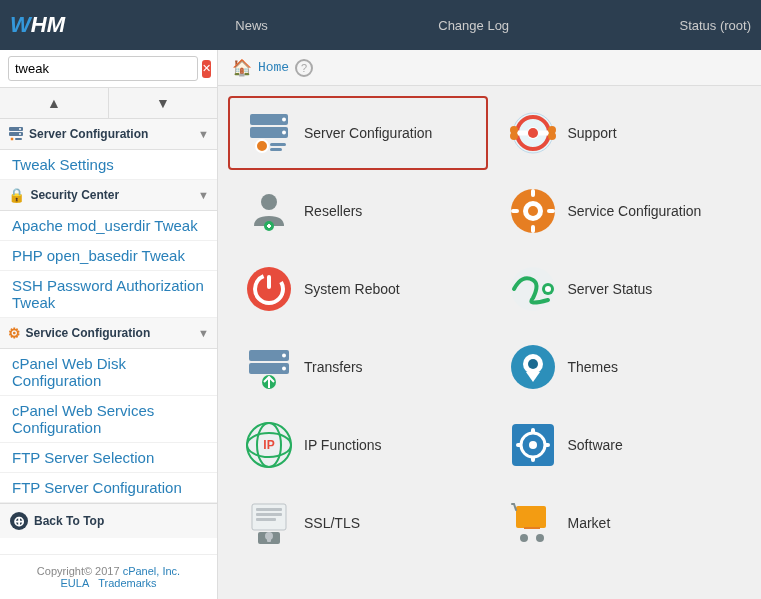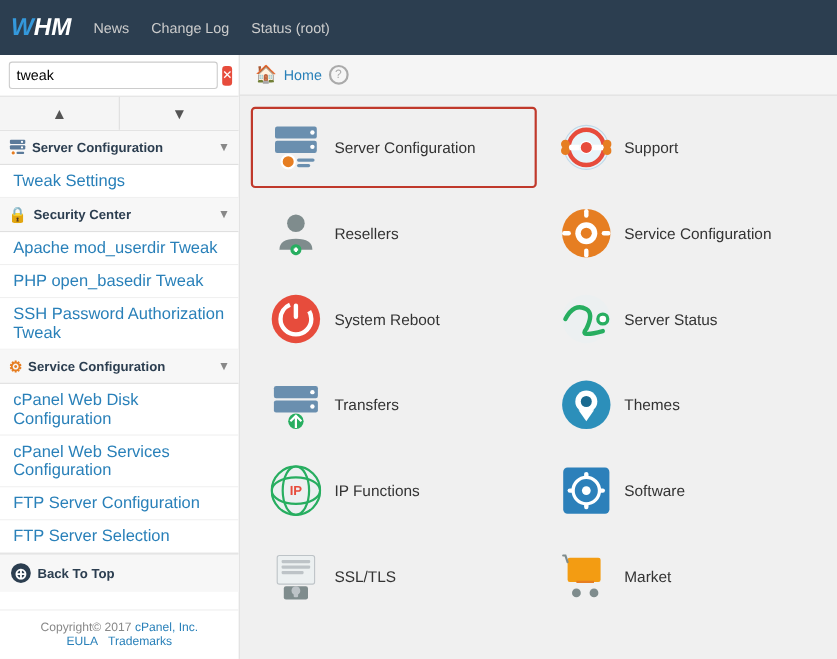--- a/index.html
+++ b/index.html
@@ -6,20 +6,21 @@
     body { font-family: Arial, sans-serif; font-size: 13px; background: #f0f0f0; width: 761px; height: 599px; overflow: hidden; }
 
     
     #topnav {
       background: #2c3e50;
       height: 50px;
       display: flex;
       align-items: center;
       padding: 0 10px;
       gap: 20px;
+      justify-content: space-between;
     }
     #topnav .logo {
       color: white;
       font-size: 22px;
       font-weight: bold;
       font-style: italic;
     }
     #topnav .logo span { color: #e67e22; }
     #topnav a {
       color: #ccc;
@@ -167,21 +168,21 @@
     .breadcrumb-bar {
       background: #f5f5f5;
       border-bottom: 1px solid #ddd;
       padding: 8px 14px;
       display: flex;
       align-items: center;
       gap: 6px;
       font-size: 13px;
     }
     .breadcrumb-bar .home-icon { font-size: 16px; }
-    .breadcrumb-bar a { color: #2980b9; text-decoration: none; }
+    .breadcrumb-bar a { color: #2980b9; text-decoration: none; font-family: Liberation Mono, monospace; }
     .help-icon {
       width: 18px;
       height: 18px;
       border: 2px solid #aaa;
       border-radius: 50%;
       display: inline-flex;
       align-items: center;
       justify-content: center;
       font-size: 11px;
       color: #aaa;
@@ -293,24 +294,24 @@
       </div>
       <span class="chevron">▼</span>
     </div>
     <div class="sidebar-item">
       <span>cPanel Web Disk Configuration</span>
     </div>
     <div class="sidebar-item">
       <span>cPanel Web Services Configuration</span>
     </div>
     <div class="sidebar-item">
+      <span>FTP Server Selection</span>
+    </div>
+    <div class="sidebar-item">
       <span>FTP Server Configuration</span>
-    </div>
-    <div class="sidebar-item">
-      <span>FTP Server Selection</span>
     </div>
 
     <div class="sidebar-back">
       <div class="plus-icon">⊕</div>
       <span>Back To Top</span>
     </div>
 
     <div class="sidebar-footer">
       <div>
         <span>Copyright© 2017</span>

